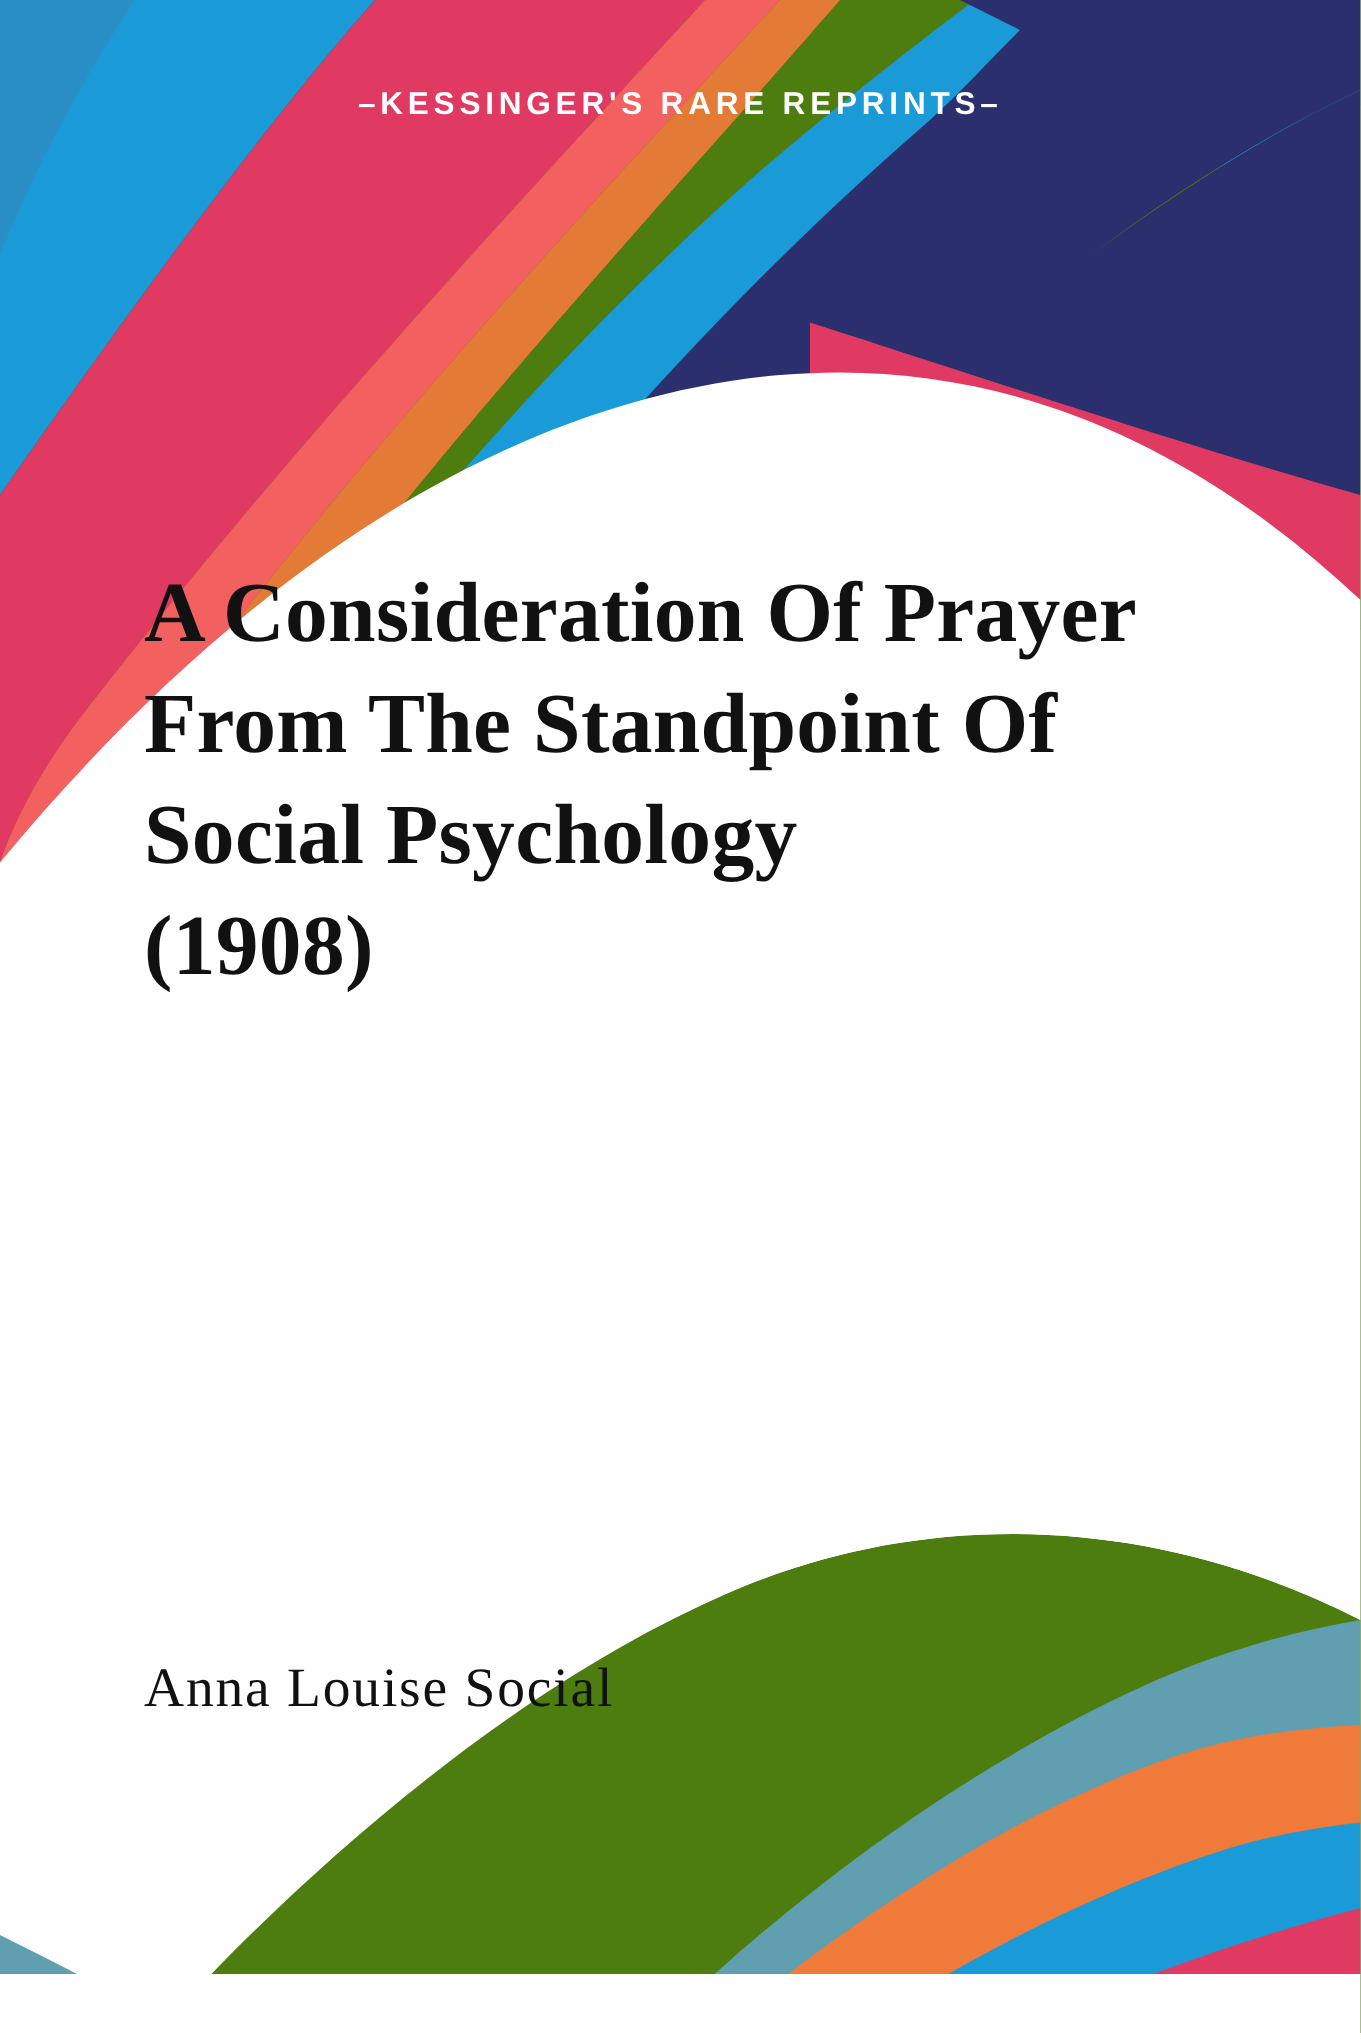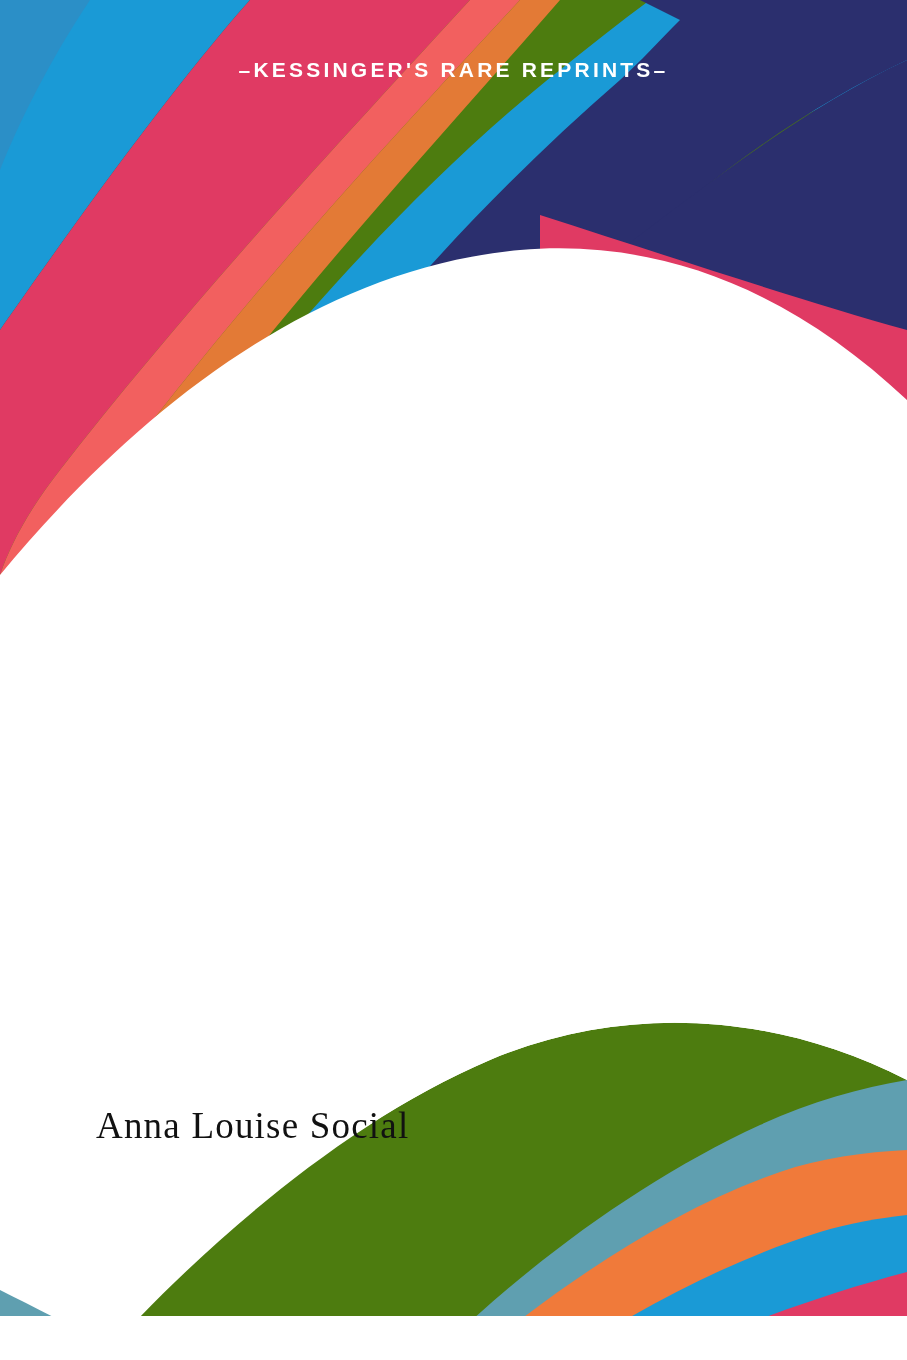--- a/index.html
+++ b/index.html
@@ -101,16 +101,22 @@
     <path d="M907,1272 L907,1360 L660,1360 C740,1325 820,1295 907,1272 Z" fill="#e03a63"></path>
 
     <path d="M0,1360 L120,1360 C70,1320 30,1290 0,1270 Z" fill="#1a9ad6" opacity="0"></path>
     <path d="M0,1290 C40,1310 90,1335 130,1360 L0,1360 Z" fill="#5f9fb0"></path>
 
     <path d="M0,0 L90,0 C50,60 20,120 0,170 Z" fill="#2b8fc7"></path>
   </svg>
 
   <div class="imprint">–KESSINGER'S RARE REPRINTS–</div>
 
+  <div class="title-block">
+    <div class="title-line">A Consideration Of Prayer</div>
+    <div class="title-line">From The Standpoint Of</div>
+    <div class="title-line">Social Psychology</div>
+    <div class="title-line">(1908)</div>
+  </div>
 
   <div class="author">Anna Louise Social</div>
 
 </div>
 
 </body></html>

